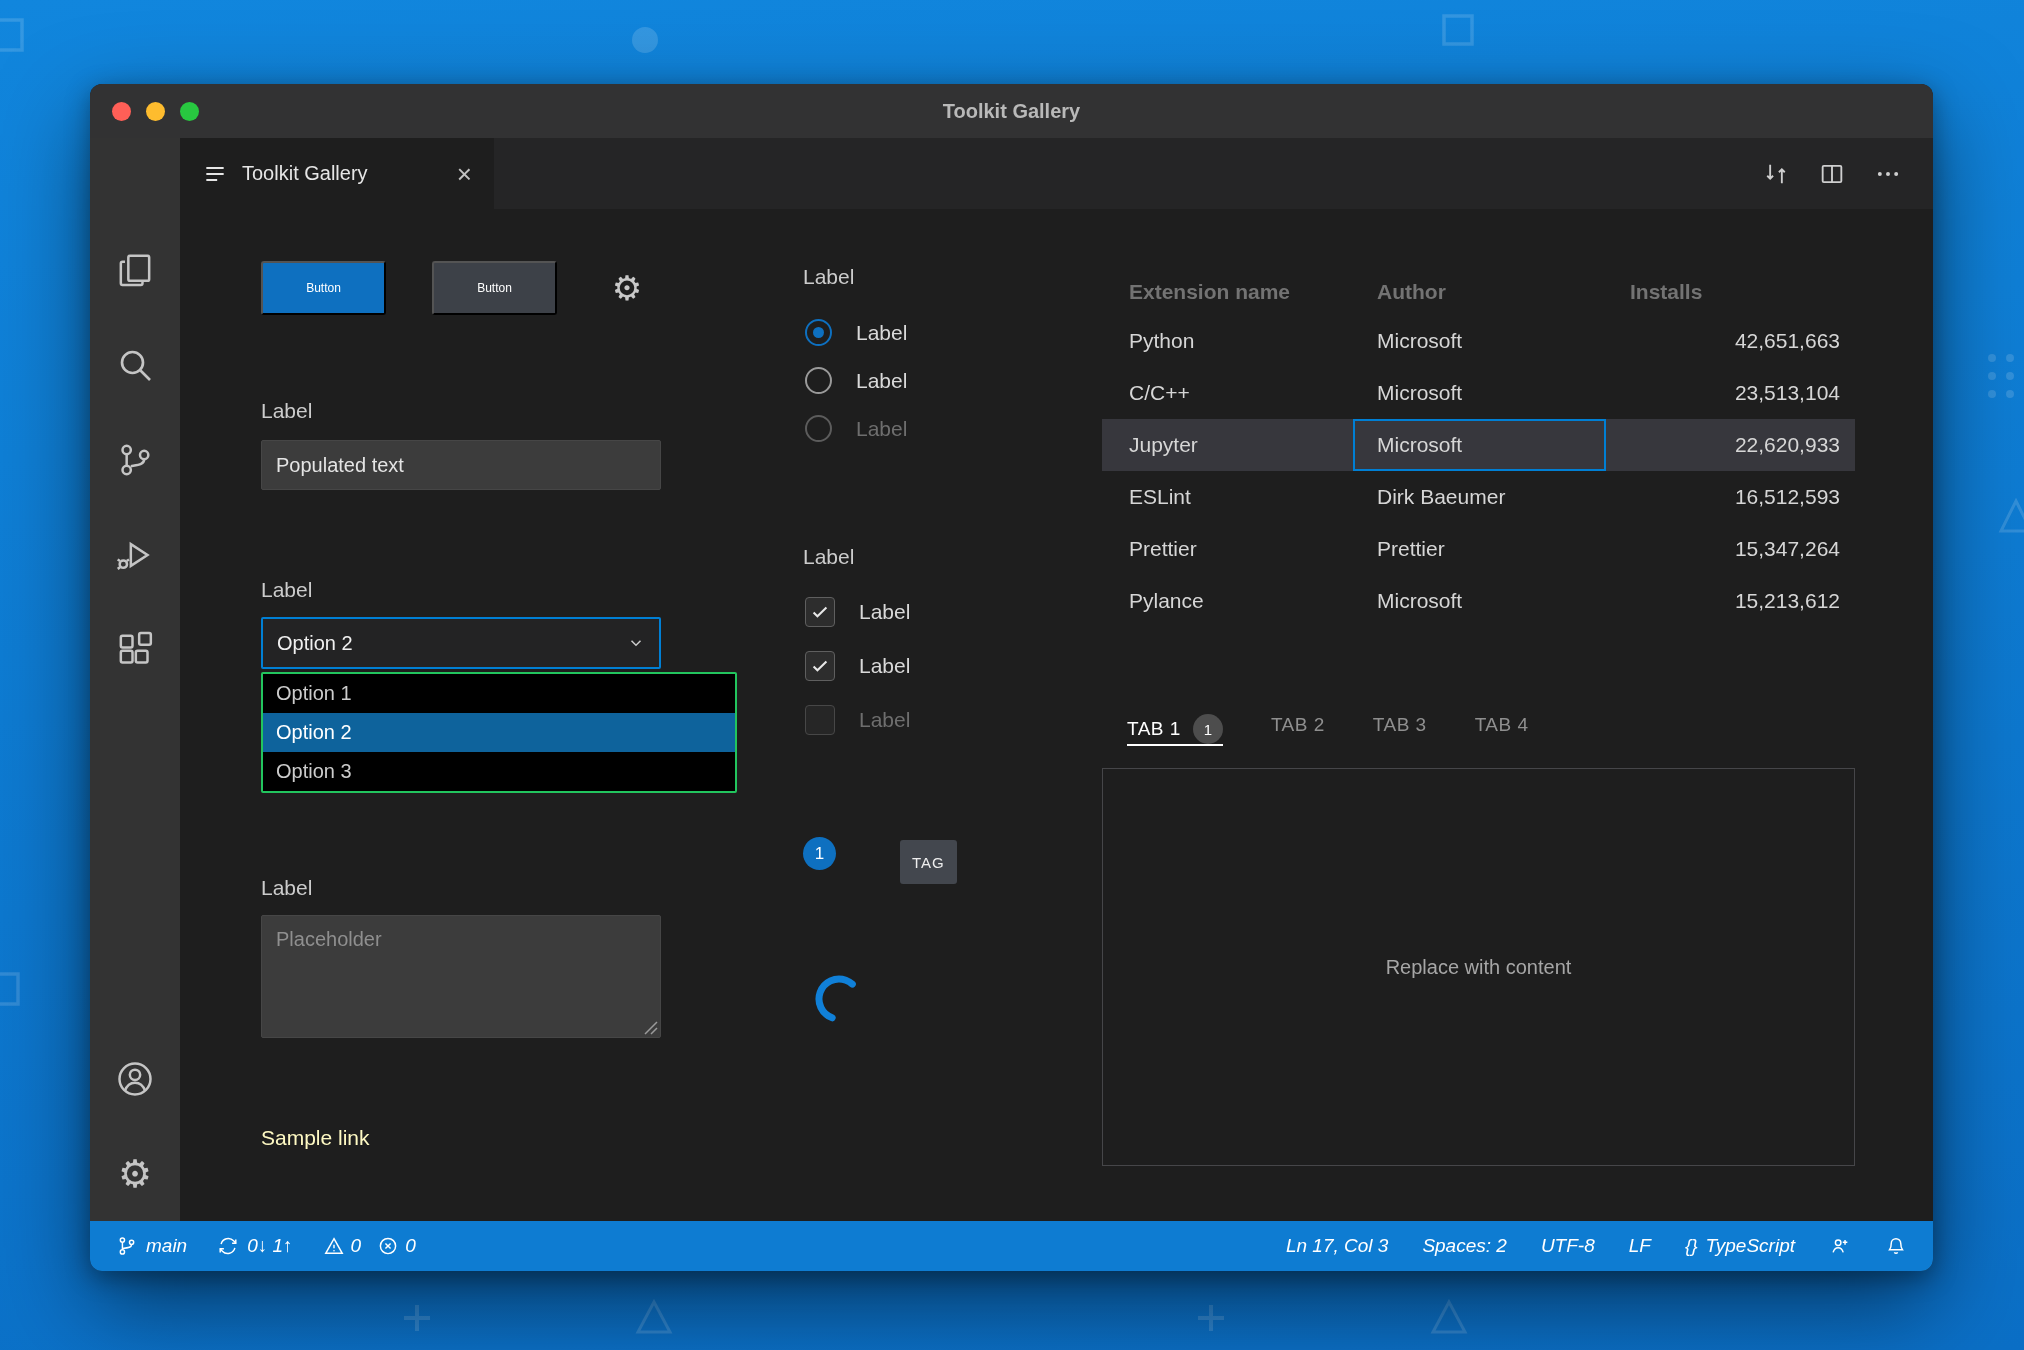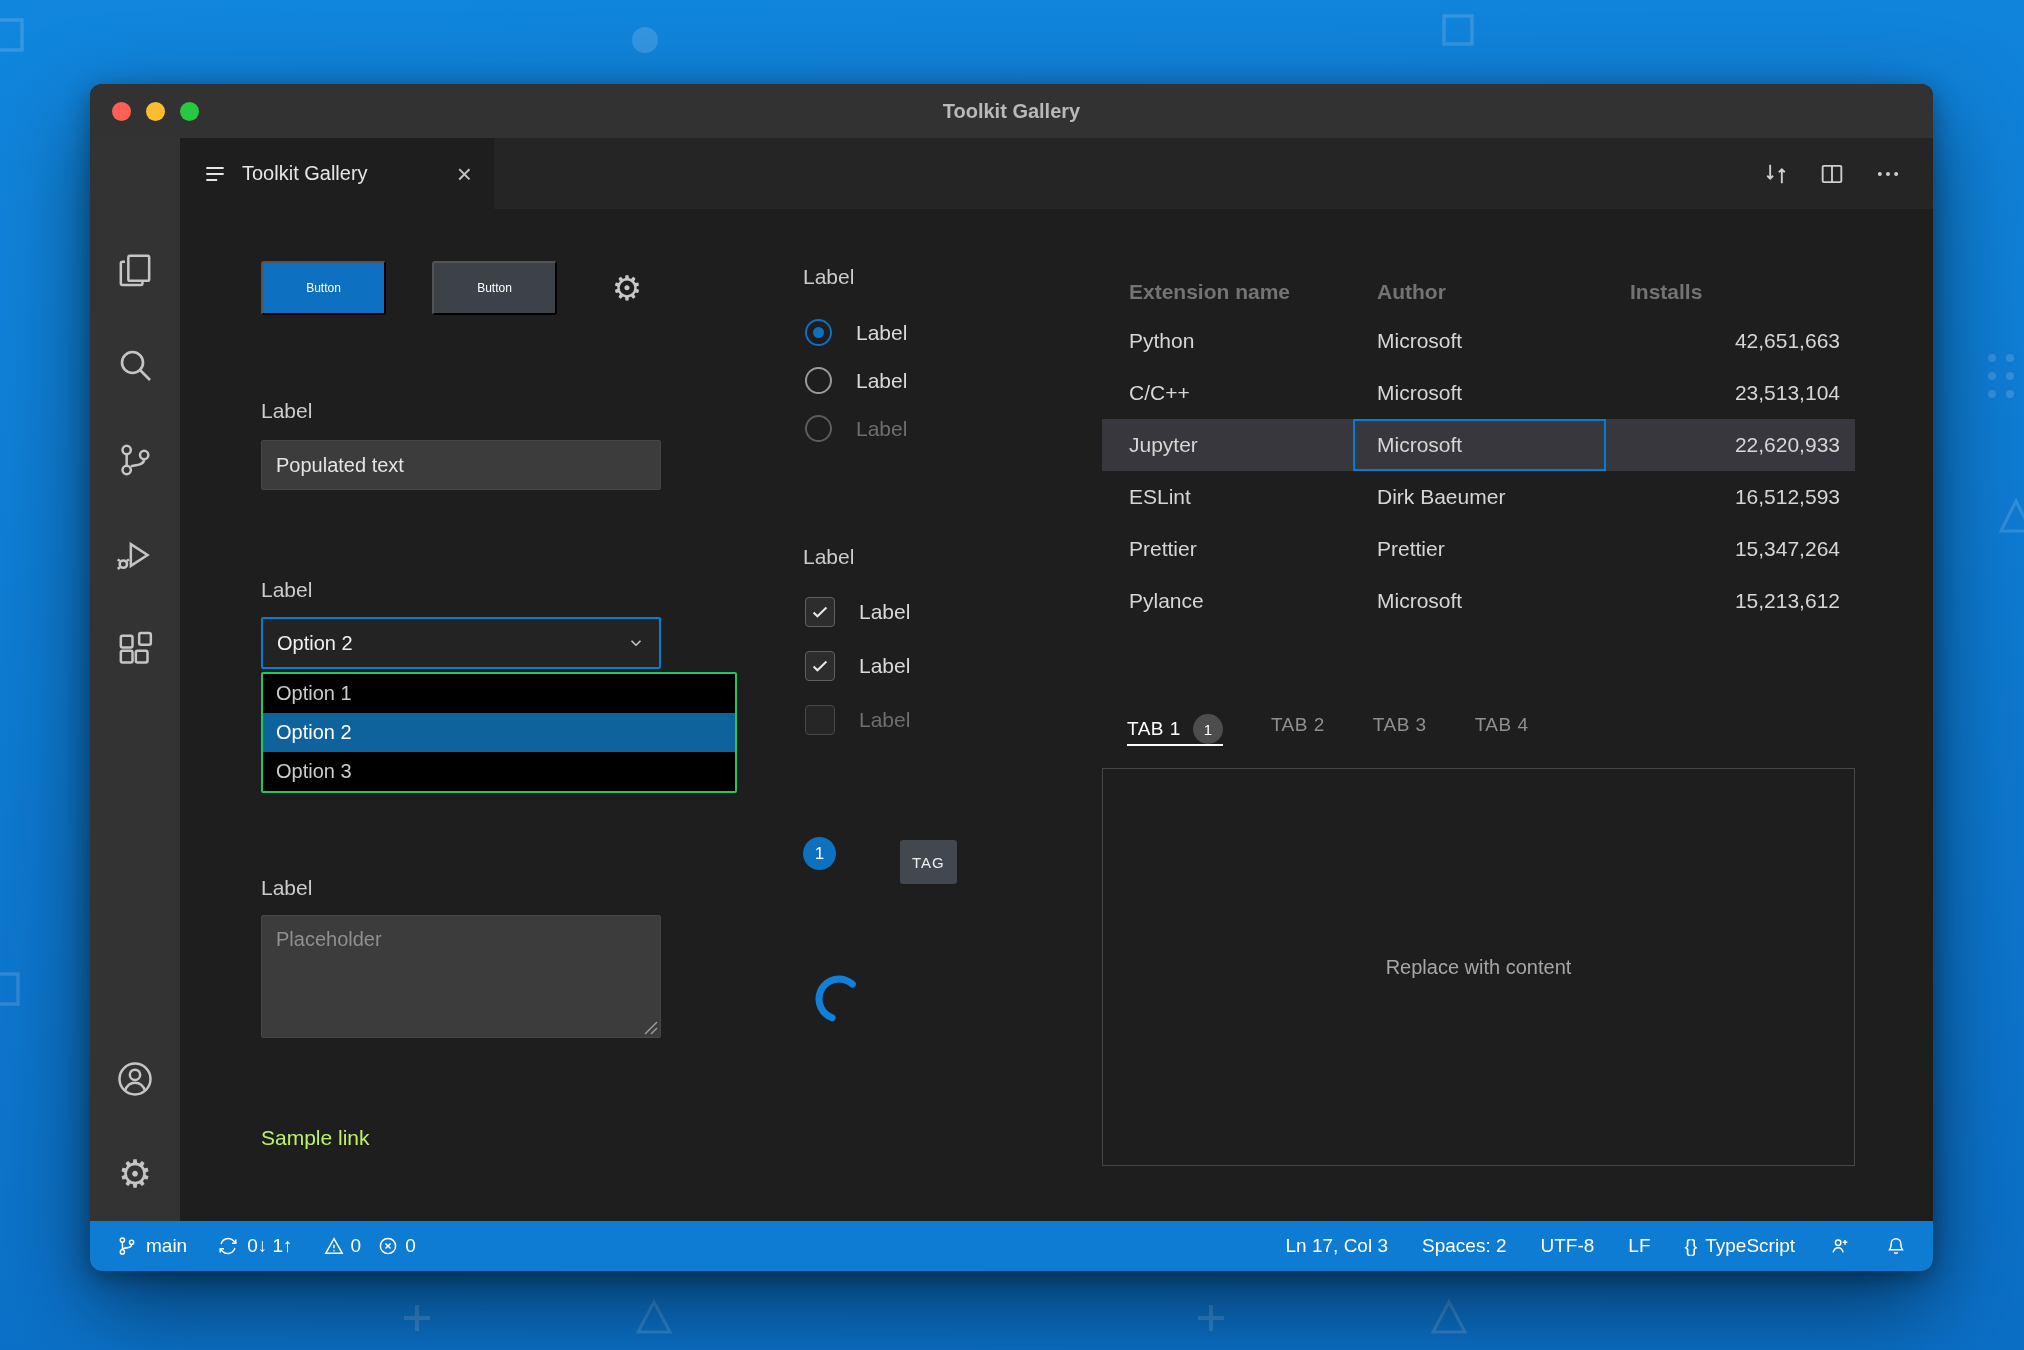--- a/index.html
+++ b/index.html
@@ -84,21 +84,21 @@
   .option.selected { background:#0e639c; color:#ffffff; }
 
   .text-area {
     position:absolute; left:81px; top:706px; width:400px; height:123px;
     background:#3c3c3c; border:1px solid #464646; border-radius:2px;
     color:#e4e4e4; font-size:20px; padding:12px 14px; font-family:inherit; resize:none; outline:none;
   }
   .text-area::placeholder, .text-field::placeholder { color:#8f8f8f; }
   .grip { position:absolute; left:463px; top:811px; color:#9a9a9a; }
 
-  .sample-link { position:absolute; left:81px; top:917px; font-size:21px; color:#bef264; text-decoration:none; }
+  .sample-link { position:absolute; left:81px; top:917px; font-size:21px; color:#fef9c3; text-decoration:none; }
 
   
   .radio-stack { position:absolute; left:625px; top:110px; display:flex; flex-direction:column; gap:21px; }
   .check-stack { position:absolute; left:625px; top:388px; display:flex; flex-direction:column; gap:24px; }
   .opt-row { display:flex; align-items:center; gap:24px; font-size:21px; color:#d9d9d9; }
   .opt-row.disabled { color:#6e6e6e; }
   .radio { width:27px; height:27px; border-radius:50%; border:2.5px solid #9a9a9a; flex:none; position:relative; }
   .radio.checked { border-color:#0e70c0; }
   .radio.checked::after { content:""; position:absolute; left:50%; top:50%; width:11px; height:11px; margin:-5.5px 0 0 -5.5px; border-radius:50%; background:#0e70c0; }
   .radio.disabled { border-color:#5c5c5c; }
@@ -136,21 +136,21 @@
   .panel-tab.active { color:#ffffff; border-bottom-color:#ffffff; }
   .ptab-badge { width:30px; height:30px; border-radius:50%; background:#4d4d4d; color:#fff; font-size:15px; letter-spacing:0; display:flex; align-items:center; justify-content:center; }
   .panel-view {
     position:absolute; left:922px; top:559px; width:753px; height:398px; border:1px solid #464649;
     display:flex; align-items:center; justify-content:center; color:#a6a6a6; font-size:20px;
   }
 
   
   .statusbar {
     position:absolute; left:0; right:0; bottom:0; height:50px; background:#0e7cd2;
-    display:flex; align-items:center; color:#ffffff; font-size:19px; padding:0 26px;
+    display:flex; align-items:center; color:#ffffff; font-size:19px; padding:0 26px;font-style:italic;
   }
   .sb-group { display:flex; align-items:center; gap:30px; }
   .sb-right { margin-left:auto; gap:34px; }
   .sb-item { display:flex; align-items:center; gap:8px; white-space:nowrap; }
   .sb-item .sub { display:flex; align-items:center; gap:6px; }
 </style>
 </head>
 <body>
 
 <div class="decor" style="left:-10px;top:18px">

